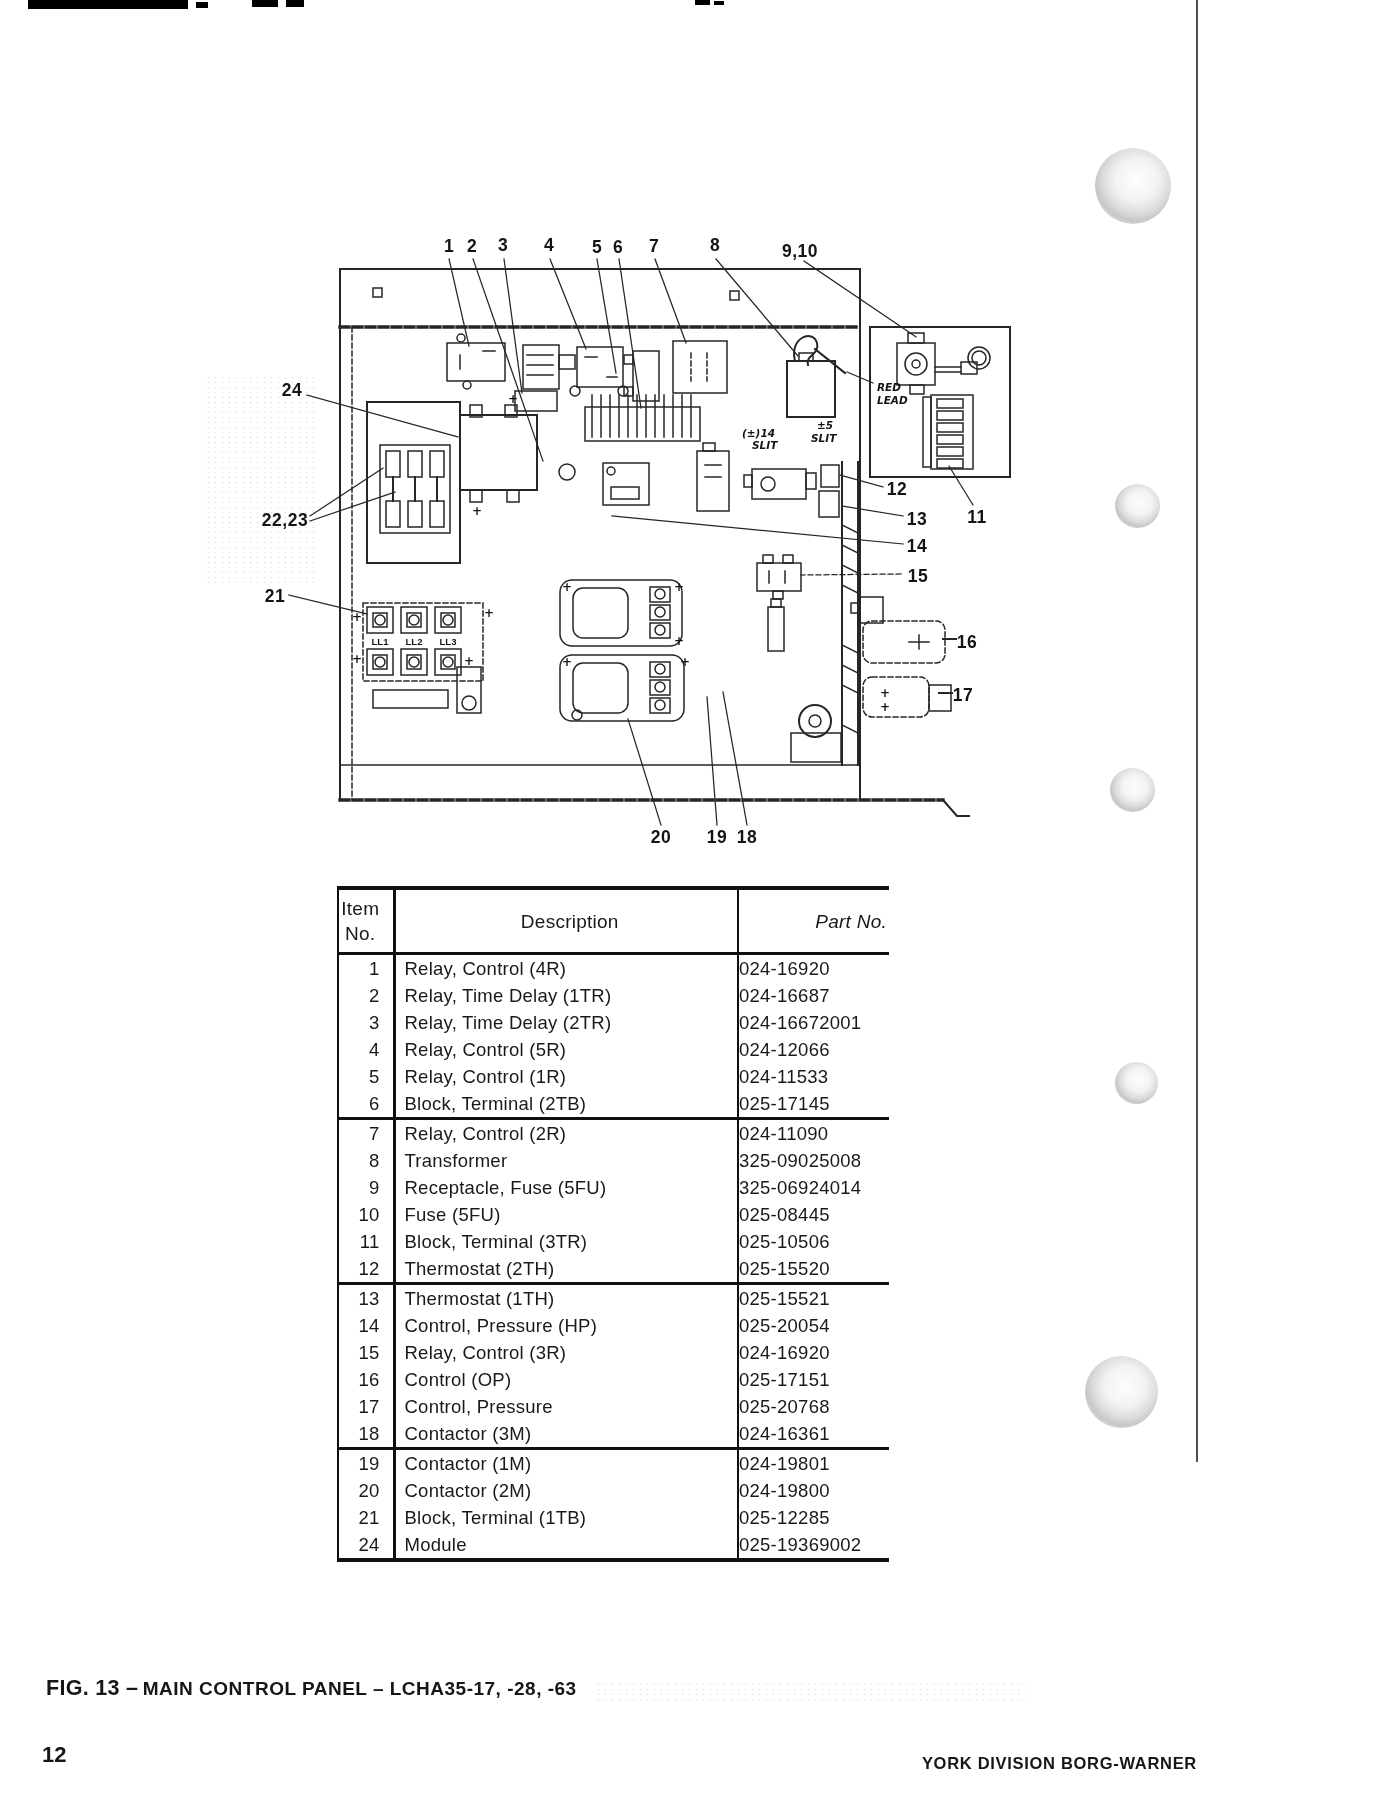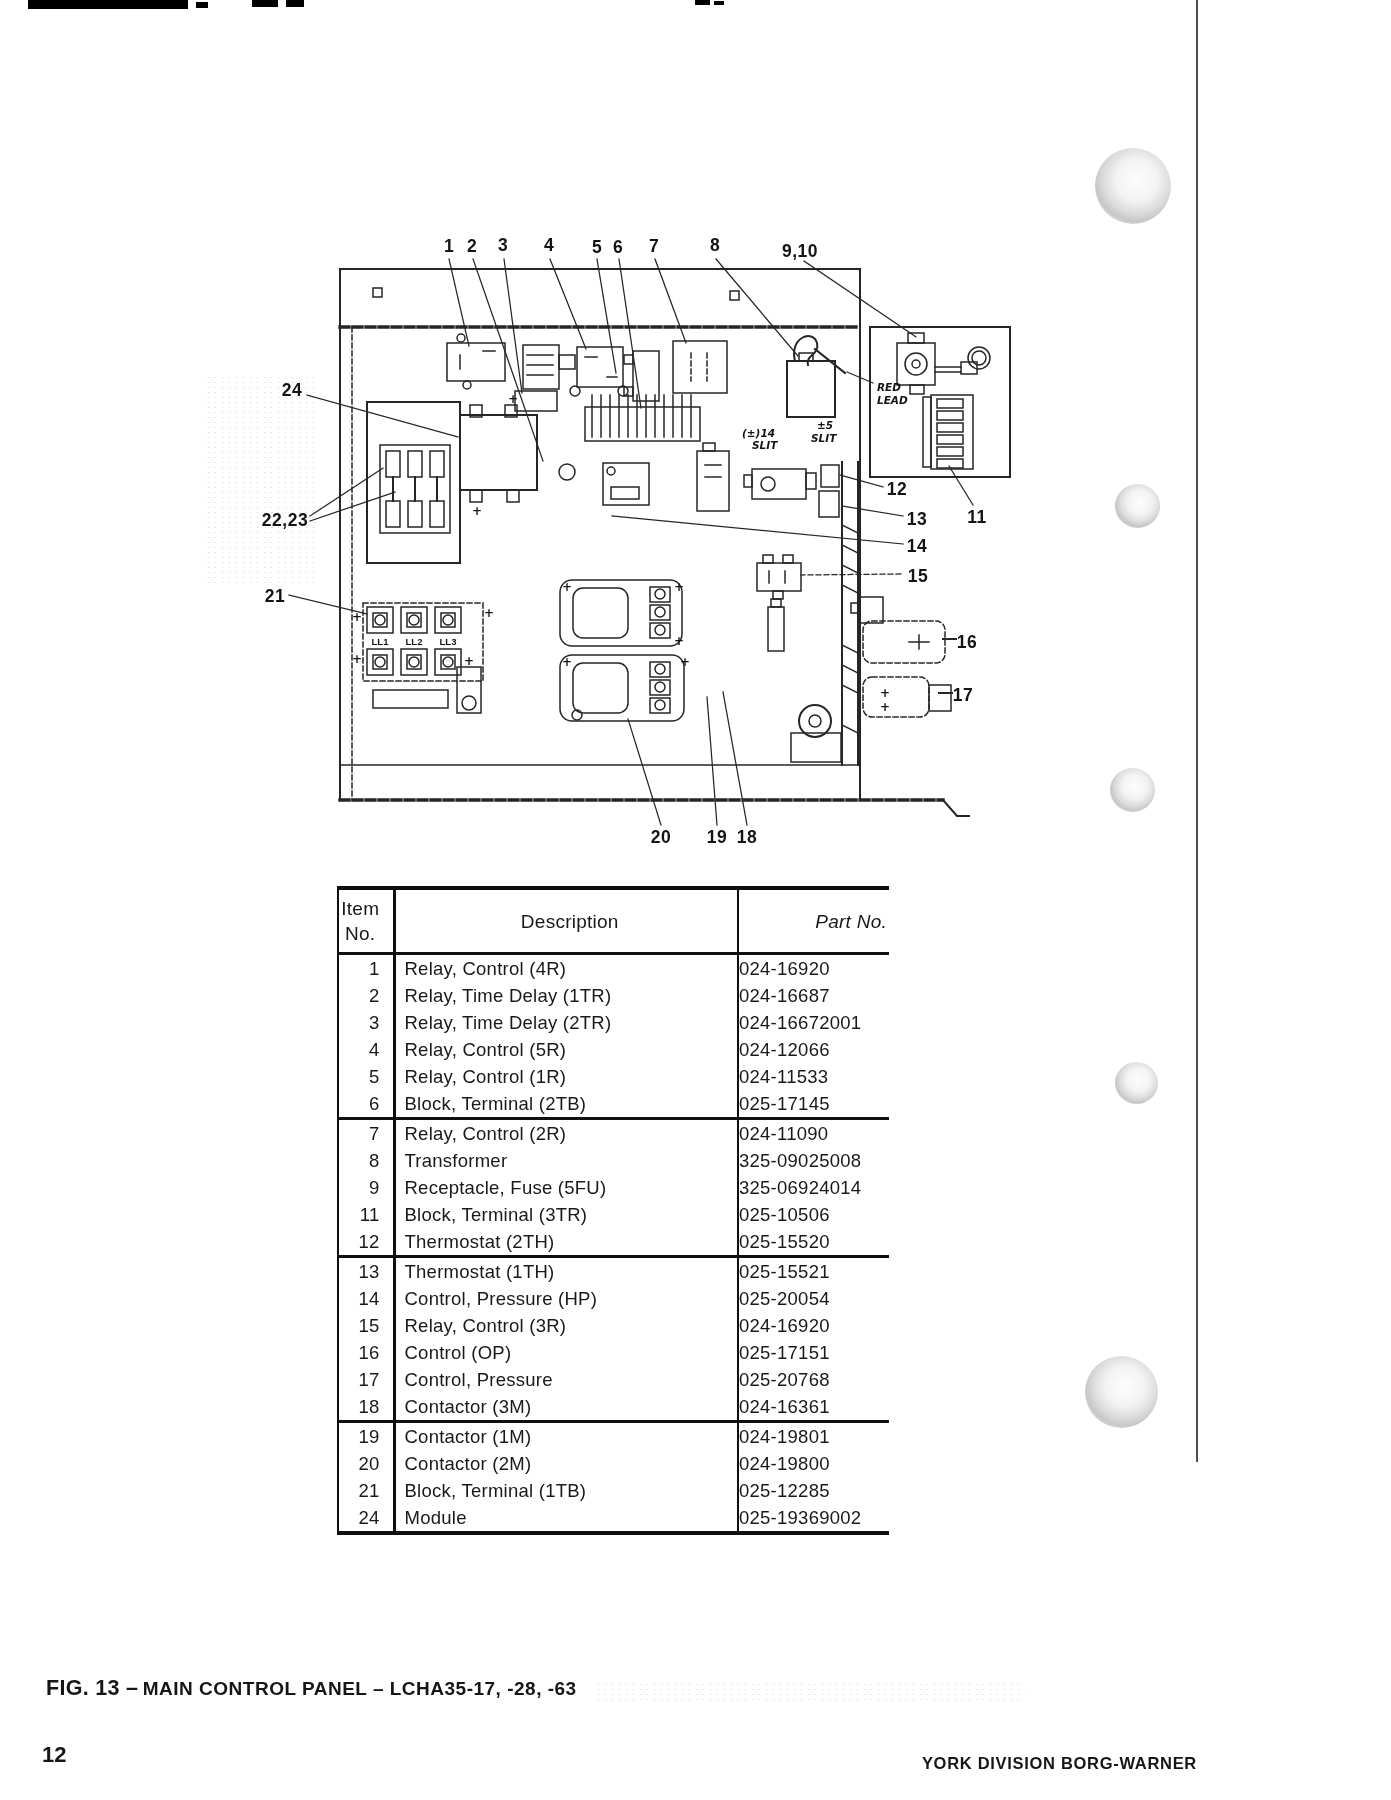--- a/index.html
+++ b/index.html
@@ -439,20 +439,25 @@
       <td class="cell-item">8</td>
       <td class="cell-desc">Transformer</td>
       <td class="cell-part">325-09025008</td>
     </tr>
       <tr>
       <td class="cell-item">9</td>
       <td class="cell-desc">Receptacle, Fuse (5FU)</td>
       <td class="cell-part">325-06924014</td>
     </tr>
       <tr>
+      <td class="cell-item">10</td>
+      <td class="cell-desc">Fuse (5FU)</td>
+      <td class="cell-part">025-08445</td>
+    </tr>
+      <tr>
       <td class="cell-item">11</td>
       <td class="cell-desc">Block, Terminal (3TR)</td>
       <td class="cell-part">025-10506</td>
     </tr>
       <tr class="group-end">
       <td class="cell-item">12</td>
       <td class="cell-desc">Thermostat (2TH)</td>
       <td class="cell-part">025-15520</td>
     </tr>
       <tr>

